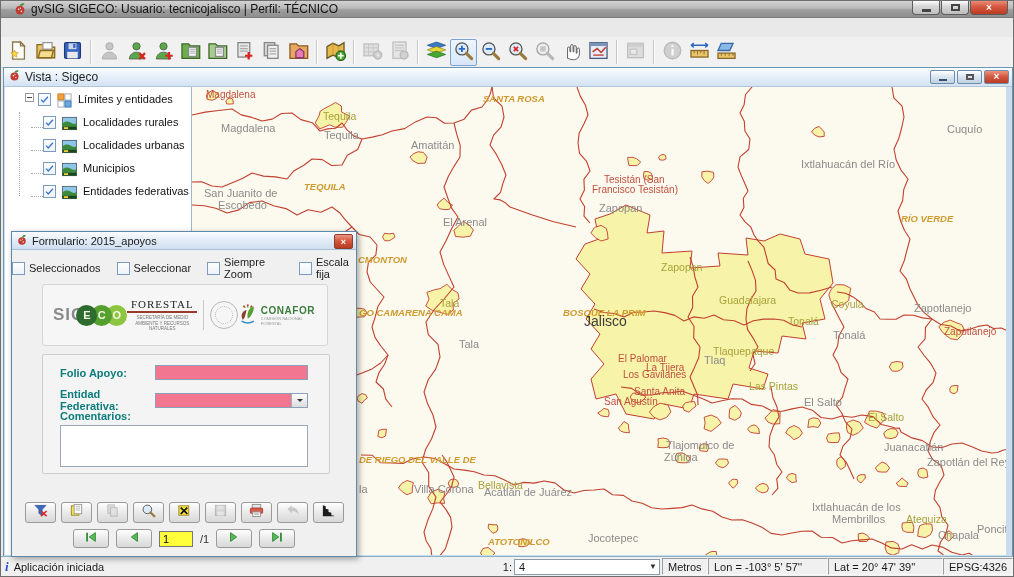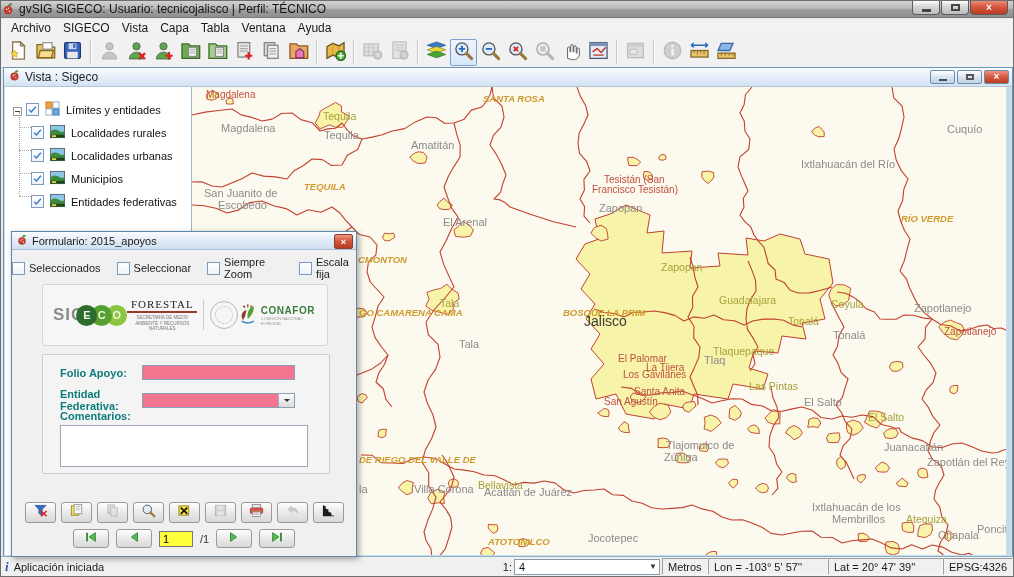--- a/index.html
+++ b/index.html
@@ -4,21 +4,21 @@
 <style>
   html,body{margin:0;padding:0;}
   body{width:1014px;height:577px;position:relative;overflow:hidden;
        font-family:"Liberation Sans","DejaVu Sans",sans-serif;background:#e9e9e9;
        -webkit-font-smoothing:antialiased;}
   #app{position:absolute;inset:0;border:1px solid #6e6e6e;box-sizing:border-box;}
 
   
   #titlebar{position:absolute;left:0;top:0;right:0;height:17px;
     background:linear-gradient(#d2d2d2,#b9b9b9 45%,#9d9d9d 55%,#8f8f8f);
-    display:flex;align-items:center;padding-left:0;border-bottom:1px solid #7c7c7c;box-sizing:border-box;}
+    display:flex;align-items:center;padding-left:12px;border-bottom:1px solid #7c7c7c;box-sizing:border-box;}
   #titlebar .appicon{width:14px;height:14px;margin-right:4px;}
   #titlebar .appicon svg{width:14px;height:14px;}
   #title-text{font-size:12px;color:#141414;white-space:nowrap;}
   .winbtns{position:absolute;right:5px;top:0;display:flex;gap:1px;}
   .wbtn{width:28px;height:14px;border:1px solid #5d5d5d;border-top:none;border-radius:0 0 4px 4px;
     background:linear-gradient(#fdfdfd,#d8d8d8 40%,#bdbdbd);display:flex;align-items:center;justify-content:center;
     font-size:10px;color:#333;box-sizing:border-box;}
   .wbtn.close{background:linear-gradient(#eb8b75,#d75740 45%,#bb3a22);color:#fff;width:38px;font-weight:bold;}
   .g-min{width:9px;height:3px;background:#444;display:block;margin-top:5px;}
   .g-max{width:9px;height:7px;border:2px solid #444;display:block;box-sizing:border-box;}
@@ -51,21 +51,21 @@
   .vbtn{width:25px;height:14px;border:1px solid #6d8cab;border-radius:2px;
     background:linear-gradient(#ffffff,#d9e4ef 50%,#c2d2e2);display:flex;align-items:center;justify-content:center;box-sizing:border-box;}
   .vbtn.close{background:linear-gradient(#ec9381,#d55b42 45%,#b93b24);}
   .vbtn .g-min{width:8px;height:2px;margin-top:6px;background:#35506b;}
   .vbtn.close span{color:#fff;font-size:10px;font-weight:bold;line-height:1;}
 
   #vista-content{position:absolute;left:1px;top:19px;right:6px;bottom:2px;background:#fff;display:flex;}
   
   #tree{width:187px;background:#fff;border-right:1px solid #9db8cc;position:relative;
     font-size:11px;color:#111;box-sizing:border-box;padding-top:6px;}
-  .tree-row{display:flex;align-items:flex-end;height:23px;}
+  .tree-row{display:flex;align-items:flex-start;height:23px;margin-left:12px;}
   .tree-expander{width:9px;height:9px;border:1px solid #9a9a9a;background:#fff;margin:0 4px 0 8px;
     position:relative;box-sizing:border-box;}
   .tree-expander::after{content:"";position:absolute;left:1px;top:3px;width:5px;height:1px;background:#444;}
   .tree-kids{position:relative;margin-left:14px;}
   .tree-kids::before{content:"";position:absolute;left:0;top:-4px;bottom:12px;border-left:1px dotted #a8a8a8;}
   .tree-kids .tree-row{padding-left:12px;position:relative;}
   .tree-kids .tree-row::before{content:"";position:absolute;left:0;top:11px;width:12px;border-top:1px dotted #a8a8a8;}
   .cbx{width:13px;height:13px;border:1px solid #7b9bbf;background:linear-gradient(#fdfdfd,#eef3f8);
     display:inline-flex;align-items:center;justify-content:center;box-sizing:border-box;margin-right:5px;flex:none;}
   .cbx svg{width:11px;height:11px;}
@@ -116,21 +116,21 @@
   #semarnat .seal::after{content:"";position:absolute;inset:4px;border-radius:50%;border:1px dotted #b0b0b0;}
   #semarnat .divider{width:1px;height:30px;background:#c8c8c8;}
   #conafor{display:flex;align-items:center;gap:3px;}
   #conafor svg{width:22px;height:24px;}
   #conafor .t1{font-size:10px;color:#3c7d3c;font-weight:bold;letter-spacing:.5px;}
   #conafor .t2{font-size:4px;color:#999;}
 
   #form-panel{position:absolute;left:30px;top:122px;width:288px;height:120px;background:#f4f4f4;
     border:1px solid #cccccc;border-radius:2px;box-sizing:border-box;}
   .frow{position:absolute;left:17px;display:flex;align-items:center;}
-  .flabel{font-size:11px;font-weight:bold;color:#0e7c7c;width:82px;}
+  .flabel{font-size:11px;font-weight:bold;color:#0e7c7c;width:95px;}
   .pinput{width:153px;height:15px;background:#f2768f;border:1px solid #8aa0b8;box-sizing:border-box;
     font-size:11px;padding:0 3px;color:#222;}
   .combo{width:153px;height:15px;background:#f2768f;border:1px solid #8aa0b8;box-sizing:border-box;position:relative;}
   .combo .dbtn{position:absolute;right:0;top:0;bottom:0;width:15px;background:linear-gradient(#fdfdfd,#dcdcdc);
     border-left:1px solid #9ab0c4;display:flex;align-items:center;justify-content:center;}
   .combo .dbtn::after{content:"";border:3.5px solid transparent;border-top-color:#333;margin-top:3px;}
   #comentarios{position:absolute;left:17px;top:70px;width:248px;height:42px;background:#fff;
     border:1px solid #9aa8b8;resize:none;box-sizing:border-box;font-size:11px;font-family:inherit;}
 
   #dlg-toolbar{position:absolute;left:0;top:270px;width:100%;display:flex;justify-content:center;gap:5px;}
@@ -176,29 +176,20 @@
       <span class="wbtn">
           <i class="g-min"></i>
         </span>
       <span class="wbtn">
           <i class="g-max"></i>
         </span>
       <span class="wbtn close">×</span>
     </span>
   </div>
 
-  <div id="menubar">
-      <span class="menu-item">Archivo</span>
-      <span class="menu-item">SIGECO</span>
-      <span class="menu-item">Vista</span>
-      <span class="menu-item">Capa</span>
-      <span class="menu-item">Tabla</span>
-      <span class="menu-item">Ventana</span>
-      <span class="menu-item">Ayuda</span>
-    </div>
 
   <div id="toolbar">
       <span class="tb-btn">
         <span><svg viewBox="0 0 16 16">
             <path d="M3.5 1.5h6l3 3v10h-9z" fill="#fff" stroke="#8a7a4a"></path>
             <path d="M9.5 1.5v3h3z" fill="#e8e0c8" stroke="#8a7a4a"></path>
             <path d="M5 7.6l.9 1.8 2 .3-1.4 1.4.3 2-1.8-1-1.8 1 .3-2-1.4-1.4 2-.3z" fill="#f6d44c" stroke="#b8901e" stroke-width=".4"></path>
           </svg></span>
       </span>
       <span class="tb-btn">

